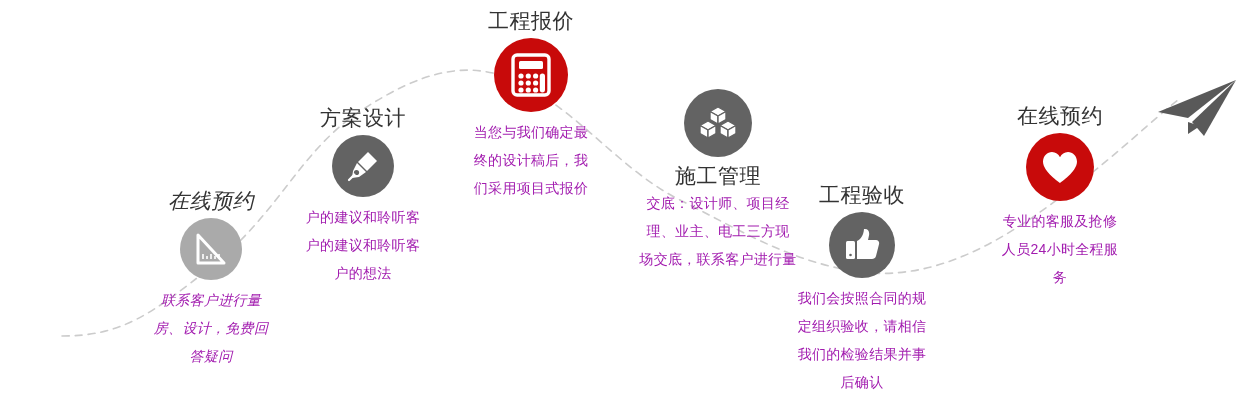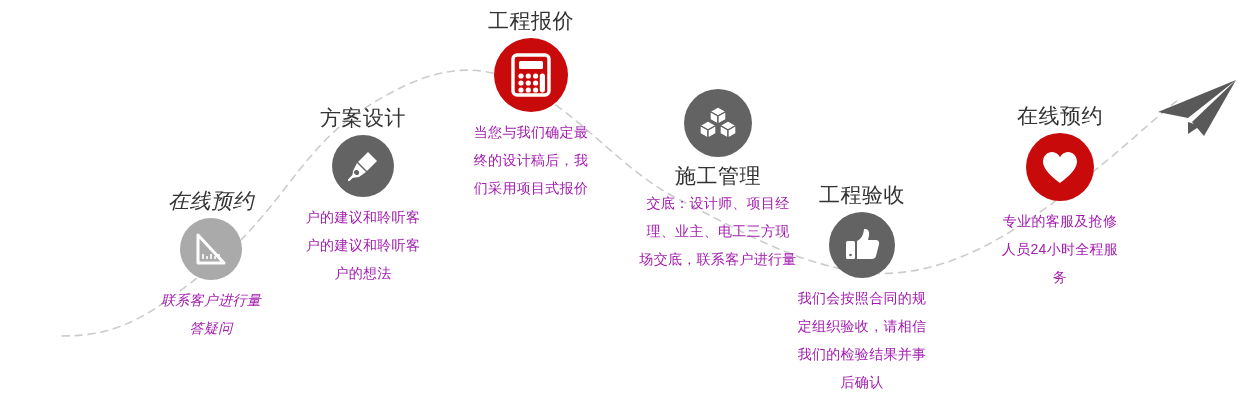--- a/index.html
+++ b/index.html
@@ -106,20 +106,21 @@
           <line x1="9" y1="27" x2="9" y2="22"></line>
           <line x1="13" y1="27" x2="13" y2="24"></line>
           <line x1="17" y1="27" x2="17" y2="22"></line>
           <line x1="21" y1="27" x2="21" y2="24"></line>
           <line x1="25" y1="27" x2="25" y2="22"></line>
         </g>
       </svg>
     </div>
     <div class="step-desc">
       <div>联系客户进行量</div>
+      <div>房、设计，免费回</div>
       <div>答疑问</div>
     </div>
   </div>
 
   <div class="step s1">
     <div class="step-title">方案设计</div>
     <div class="step-icon" style="background:#636363;">
       <svg width="34" height="34" viewBox="0 0 34 34" xmlns="http://www.w3.org/2000/svg">
         <g fill="#ffffff">
           <path d="M22 3 L31 12 L21 22 L12 13 Z"></path>

